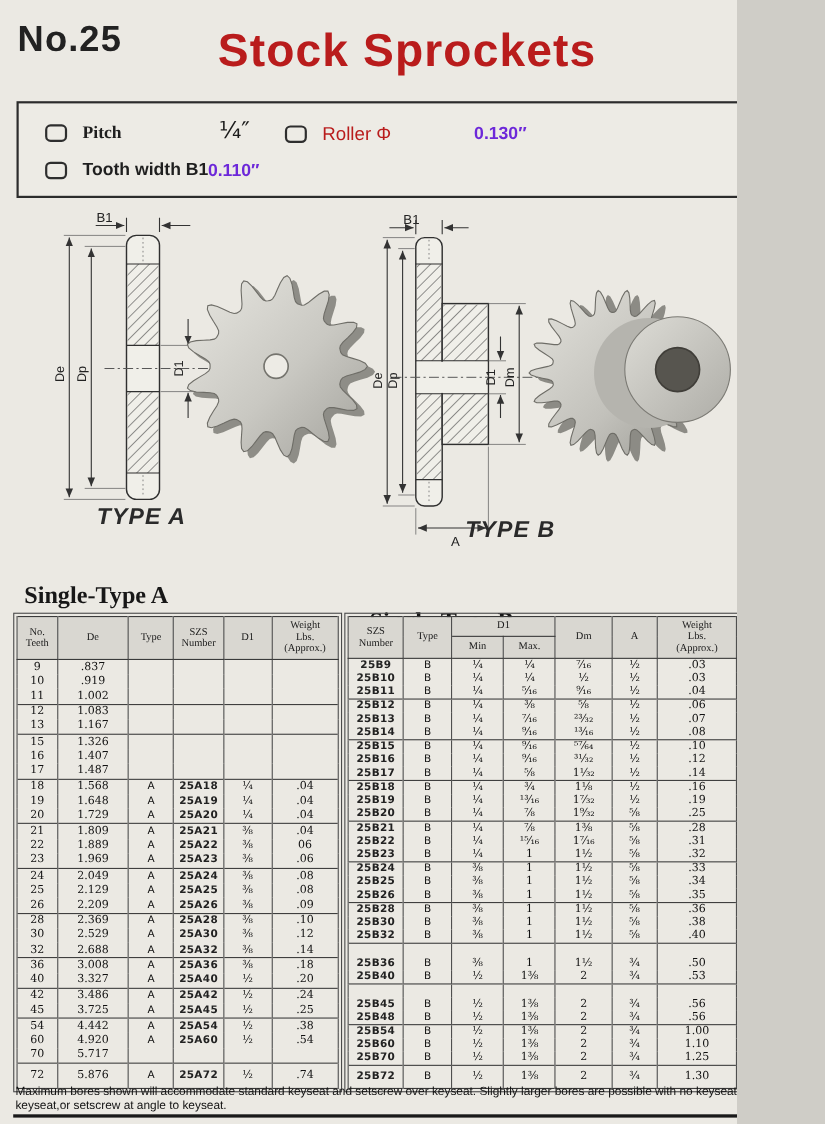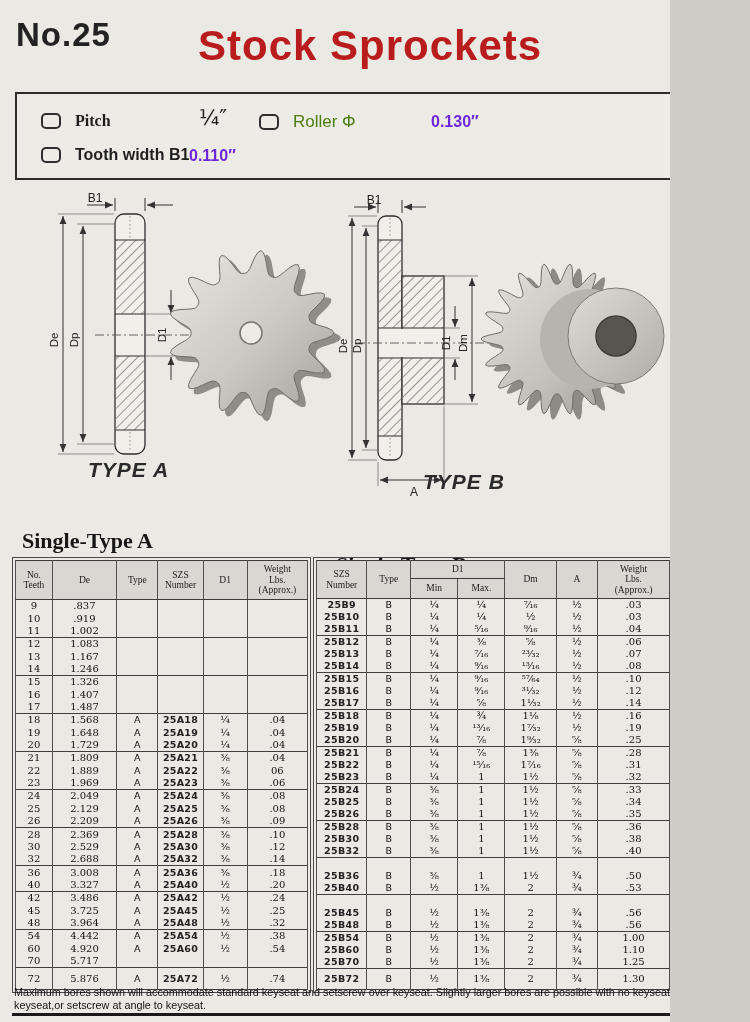--- a/index.html
+++ b/index.html
@@ -6,21 +6,21 @@
   .page{position:relative;width:670px;height:1022px;background:#ebe9e3;
         font-family:"Liberation Sans",sans-serif;color:#1b1b1b;overflow:hidden;}
   
   .page-no{position:absolute;left:16px;top:16px;font-size:33px;font-weight:bold;color:#222;letter-spacing:1px;}
   .page-title{position:absolute;left:198px;top:22px;font-size:42px;font-weight:bold;color:#b91c1c;letter-spacing:1px;}
   
   .spec-box{position:absolute;left:15px;top:92px;width:714px;height:84px;border:2px solid #2c2c2c;background:#edebe5;}
   .spec-row{position:absolute;display:flex;align-items:center;}
   .cbx{display:inline-block;width:16px;height:12px;border:2px solid #2e2e2e;border-radius:5px;margin-right:14px;background:transparent;}
   .spec-label{font-size:16px;font-weight:bold;color:#1f1f1f;}
-  .spec-label.normal{font-weight:normal;font-size:17px;color:#4d7c0f;}
+  .spec-label.normal{font-weight:normal;font-size:17px;color:#b91c1c;}
   .spec-val{font-size:16px;font-weight:bold;color:#6d28d9;}
   .frac-val{font-size:21px;font-weight:normal;font-family:"DejaVu Sans",sans-serif;}
   
   .drawing{position:absolute;}
   .type-label{position:absolute;font-size:21px;font-weight:bold;font-style:italic;color:#2a2a2a;letter-spacing:1px;}
   
   .tbl-title{position:absolute;font-family:"Liberation Serif",serif;font-size:22px;font-weight:bold;color:#171717;}
   
   .tables{position:absolute;left:15px;top:560px;display:flex;gap:8px;}
   table.data-table{border-collapse:collapse;table-layout:fixed;border:1.5px solid #3a3a3a;outline:1px solid #4a4a4a;outline-offset:2px;}
@@ -269,28 +269,20 @@
             <td></td>
           </tr>
           <tr>
             <td>13</td>
             <td>1.167</td>
             <td></td>
             <td></td>
             <td></td>
             <td></td>
           </tr>
-          <tr>
-            <td>14</td>
-            <td>1.246</td>
-            <td></td>
-            <td></td>
-            <td></td>
-            <td></td>
-          </tr>
         </tbody>
         <tbody>
           <tr>
             <td>15</td>
             <td>1.326</td>
             <td></td>
             <td></td>
             <td></td>
             <td></td>
           </tr>
@@ -442,28 +434,20 @@
             <td>½</td>
             <td>.24</td>
           </tr>
           <tr>
             <td>45</td>
             <td>3.725</td>
             <td>A</td>
             <td>25A45</td>
             <td>½</td>
             <td>.25</td>
-          </tr>
-          <tr>
-            <td>48</td>
-            <td>3.964</td>
-            <td>A</td>
-            <td>25A48</td>
-            <td>½</td>
-            <td>.32</td>
           </tr>
         </tbody>
         <tbody>
           <tr>
             <td>54</td>
             <td>4.442</td>
             <td>A</td>
             <td>25A54</td>
             <td>½</td>
             <td>.38</td>

